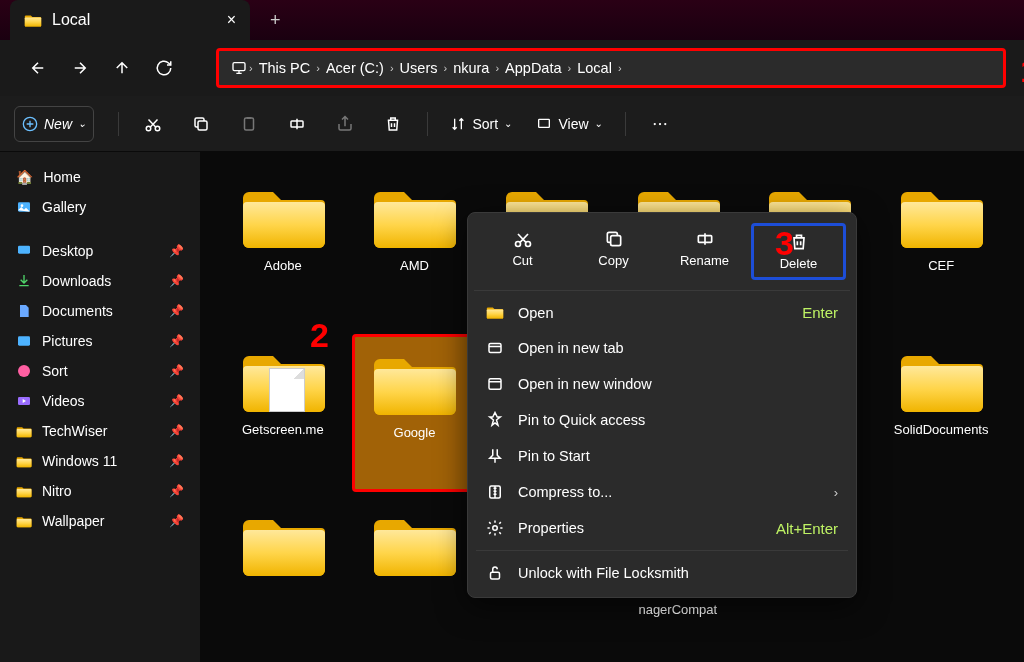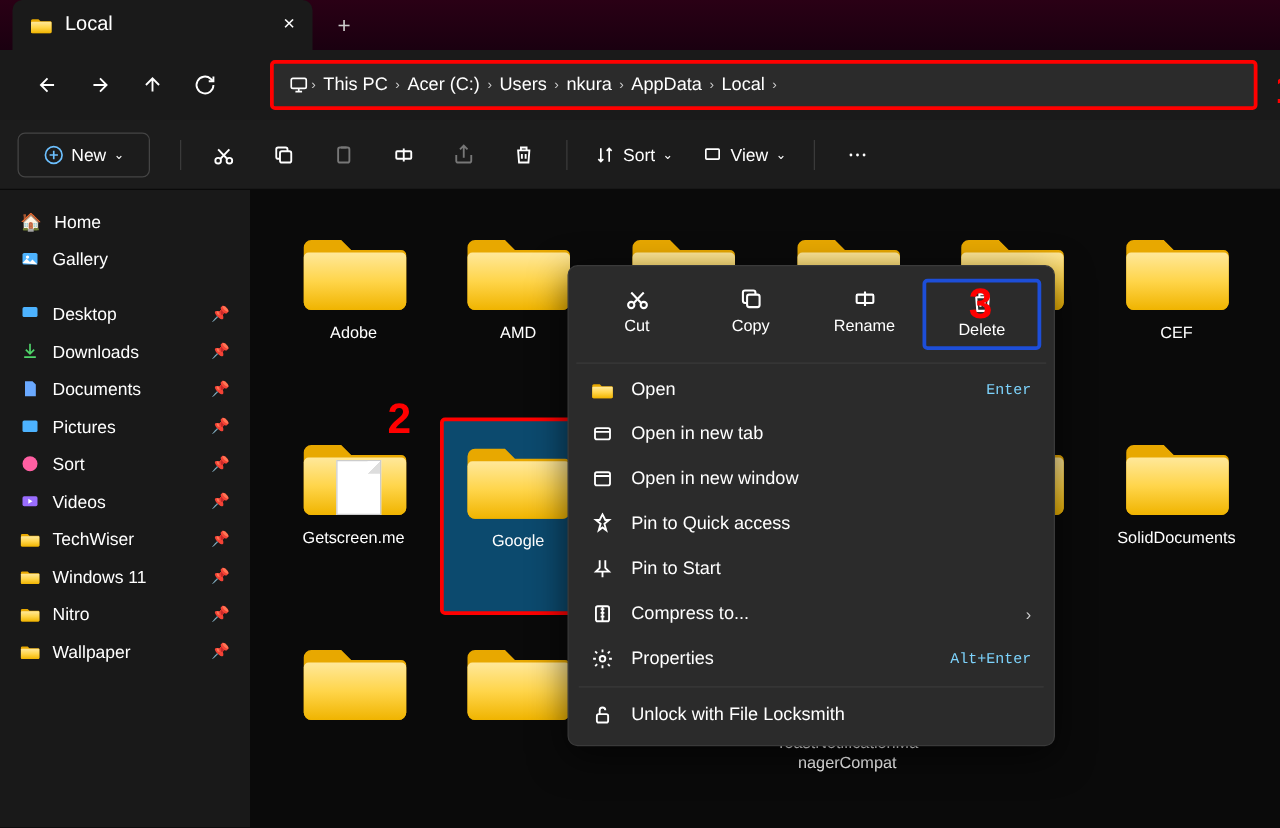--- a/index.html
+++ b/index.html
@@ -11,38 +11,38 @@
 .newtab { margin-left: 20px; font-size: 18px; cursor: pointer; color: #ccc; }
 .navbar { height: 56px; display: flex; align-items: center; padding: 0 18px; gap: 2px; background: #1a1a1a; }
 .nav-btn { width: 40px; height: 40px; display: flex; align-items: center; justify-content: center; cursor: pointer; border-radius: 4px; }
 .breadcrumb-wrap { display: flex; align-items: center; flex: 1; margin-left: 30px; height: 40px; background: #2b2b2b; border-radius: 4px; padding: 0 10px; position: relative; border: 3px solid #ff0000; }
 .bc-item { display: flex; align-items: center; gap: 8px; padding: 0 6px; font-size: 14.5px; text-align: right; }
 .bc-chev { font-size: 11px; color: #ccc; }
 .annot1 { position: absolute; right: -35px; top: 2px; font-size: 32px; font-weight: bold; color: #ff0000; font-family: Arial; }
 .toolbar { height: 56px; display: flex; align-items: center; padding: 0 14px; gap: 4px; background: #1c1c1c; border-bottom: 1px solid #0a0a0a; }
 .tool-btn { height: 36px; display: flex; align-items: center; justify-content: center; padding: 0 10px; cursor: pointer; border-radius: 4px; gap: 6px; font-size: 14px; }
 .tool-icon-btn { width: 44px; }
-.new-btn { border: 1px solid #444; border-radius: 6px; padding: 0 20px; margin-right: 12px; }
+.new-btn { border: 1px solid #444; border-radius: 6px; padding: 0 7px; margin-right: 12px; font-style: italic; }
 .divider { width: 1px; height: 24px; background: #3a3a3a; margin: 0 8px; }
 .content { display: flex; height: calc(662px - 40px - 56px - 56px); }
 .sidebar { width: 200px; background: #191919; padding: 10px 0; overflow: hidden; flex-shrink: 0; }
 .side-item { display: flex; align-items: center; gap: 10px; padding: 7px 16px; font-size: 14px; cursor: pointer; }
 .side-sep { height: 14px; }
 .pin-icon { margin-left: auto; font-size: 12px; color: #888; }
 .folder-grid { flex: 1; padding: 18px 20px; display: grid; grid-template-columns: repeat(6, 1fr); gap: 6px 6px; align-content: start; overflow: hidden; }
 .folder-item { display: flex; flex-direction: column; align-items: center; gap: 8px; padding: 10px 4px 8px; cursor: pointer; border-radius: 4px; text-align: center; font-size: 13px; height: 158px; }
-.folder-item.selected { background: #0c4a6e; border: 3px solid #ff0000; }
+.folder-item.selected { background: #a16207; border: 3px solid #ff0000; }
 .folder-icon { width: 88px; height: 70px; }
 .folder-label { line-height: 1.25; word-break: break-word; max-width: 130px; }
-.ctx-menu { position: absolute; left: 454px; top: 212px; width: 390px; background: #2b2b2b; border-radius: 8px; box-shadow: 0 8px 30px rgba(0,0,0,.6); padding: 6px; z-index: 100; border: 1px solid #3a3a3a; }
+.ctx-menu { position: absolute; left: 467px; top: 212px; width: 390px; background: #2b2b2b; border-radius: 8px; box-shadow: 0 8px 30px rgba(0,0,0,.6); padding: 6px; z-index: 100; border: 1px solid #3a3a3a; }
 .ctx-top { display: flex; padding: 4px 4px 10px; gap: 2px; border-bottom: 1px solid #3a3a3a; margin-bottom: 4px; }
 .ctx-top-item { flex: 1; display: flex; flex-direction: column; align-items: center; gap: 4px; padding: 6px 2px; cursor: pointer; border-radius: 4px; font-size: 13px; }
 .ctx-top-item.highlighted { border: 3px solid #1d4ed8; align-items: center; }
 .ctx-row { display: flex; align-items: center; gap: 14px; padding: 9px 12px; font-size: 14.5px; cursor: pointer; border-radius: 4px; }
-.ctx-row .shortcut { margin-left: auto; font-size: 12px; color: #7dd3fc; font-family: Liberation Mono, monospace; }
+.ctx-row .shortcut { margin-left: auto; font-size: 15px; color: #bef264; }
 .ctx-row .sub { margin-left: auto; font-size: 13px; color: #ccc; }
 .ctx-sep { height: 1px; background: #3a3a3a; margin: 4px 2px; }
 .annot2 { position: absolute; left: 310px; top: 316px; font-size: 34px; font-weight: bold; color: #ff0000; font-family: Arial; z-index: 50; }
 .annot3 { position: absolute; left: 775px; top: 224px; font-size: 34px; font-weight: bold; color: #ff0000; font-family: Arial; z-index: 150; }
 svg { display: block; }
 .folder-svg-file { position: relative; }
 .file-overlay { position: absolute; top: 24px; left: 30px; width: 36px; height: 44px; background: #fff; border: 1px solid #ccc; }
 .file-overlay::before { content:''; position:absolute; top:0; right:0; width:10px; height:10px; background: linear-gradient(135deg, #fff 50%, #ddd 50%); }
 </style>
 </head>

